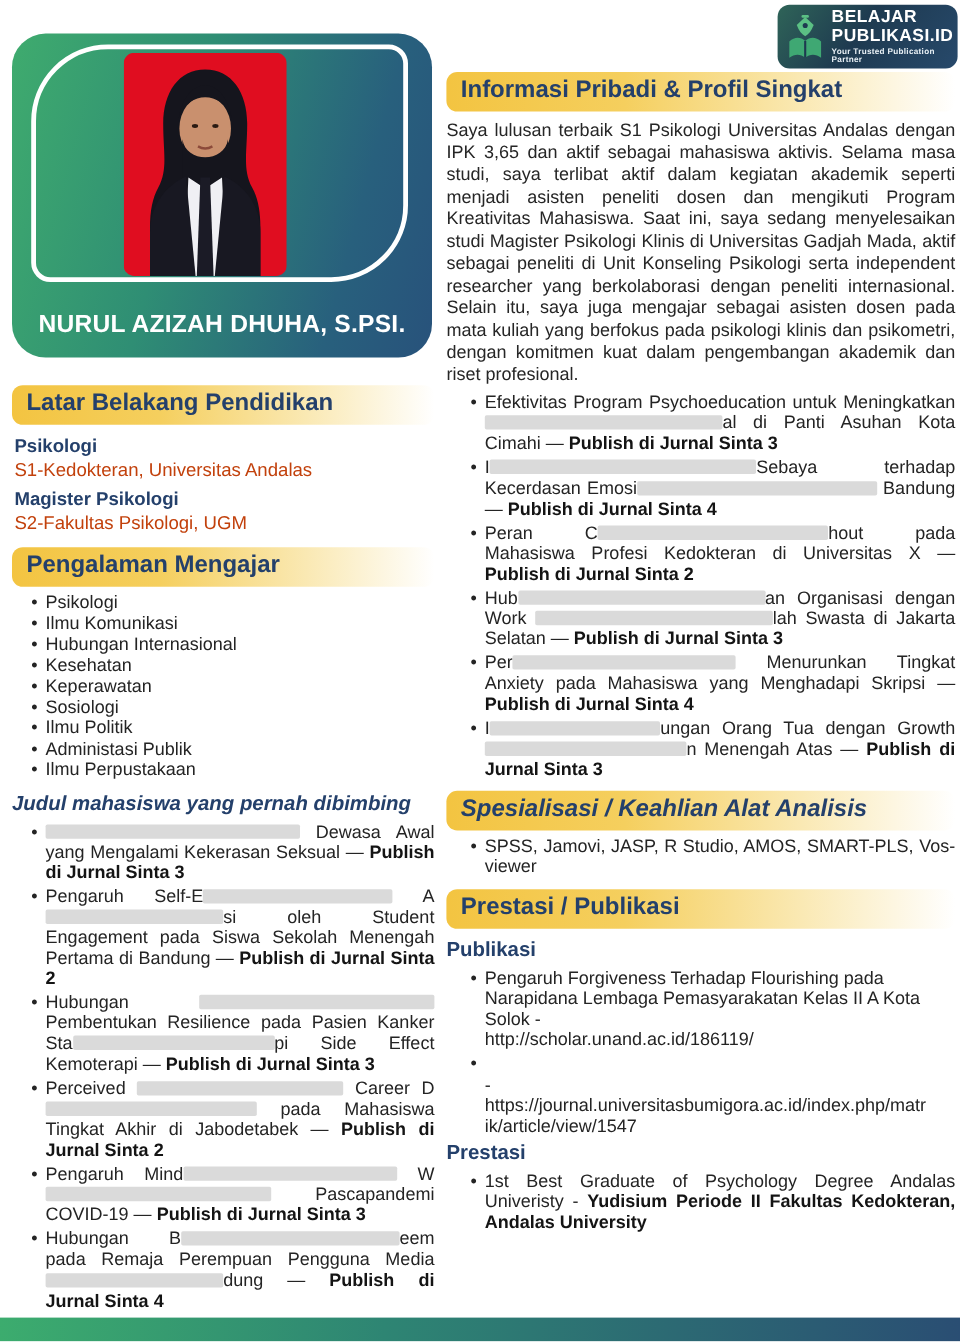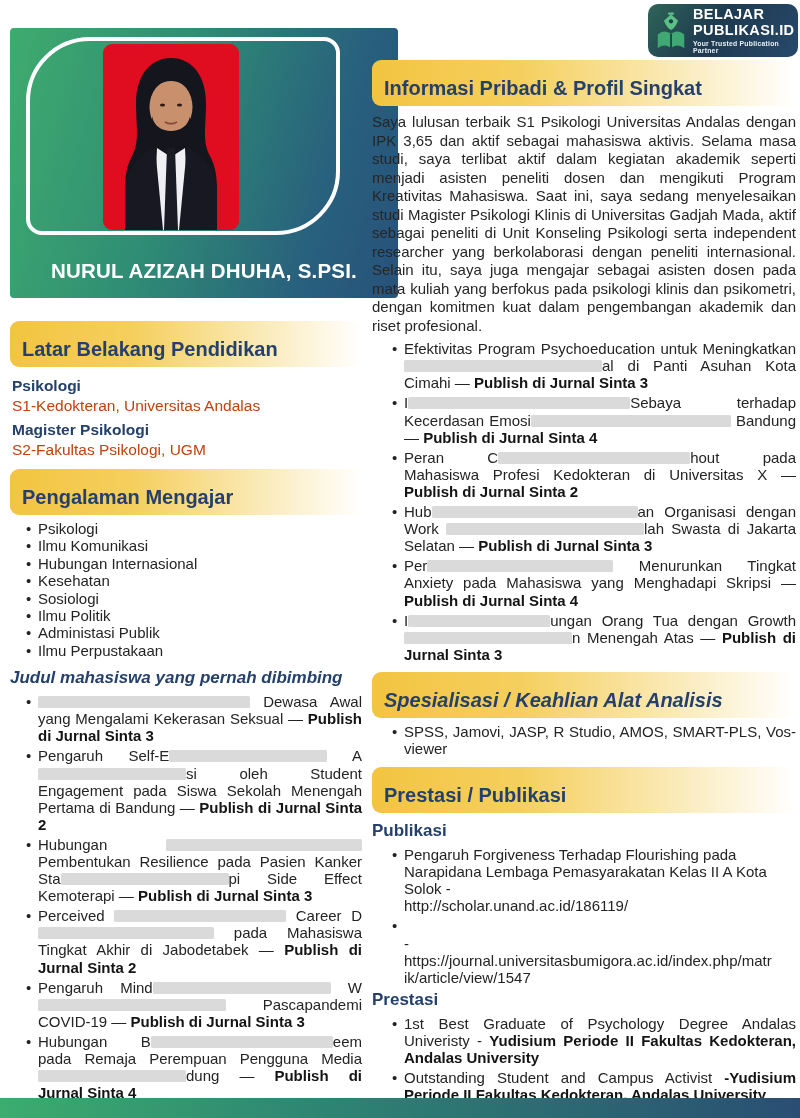--- a/index.html
+++ b/index.html
@@ -10,35 +10,35 @@
   
   .logo { position:absolute; left:648px; top:4px; width:150px; height:53px; border-radius:10px;
           background:linear-gradient(125deg,#2F6458 0%,#1E3A50 45%,#27496B 100%);
           display:flex; align-items:center; gap:7px; padding:6px 8px; }
   .logo-icon { flex:0 0 30px; }
   .logo-text { display:flex; flex-direction:column; }
   .logo-l1, .logo-l2 { color:#fff; font-weight:800; font-size:14.5px; line-height:1.06; letter-spacing:.4px; }
   .logo-tag { color:#E9F1F6; font-size:6.8px; font-weight:bold; margin-top:2px; letter-spacing:.25px; }
 
   
-  .card { position:absolute; left:10px; top:28px; width:388px; height:270px; border-radius:4px;
+  .card { position:absolute; left:10px; top:28px; width:350px; height:270px; border-radius:28px;
           background:linear-gradient(105deg,#3FAB6E 0%,#2F8E74 40%,#28607D 78%,#28527B 100%); }
   .frame { position:absolute; left:16px; top:9px; width:314px; height:198px;
            border:4px solid #fff; border-radius:64px 16px 64px 16px; }
   .photo { position:absolute; left:93px; top:16px; width:136px; height:186px; border-radius:9px; overflow:hidden; }
   .person-name { position:absolute; left:0; top:231px; width:100%; text-align:center;
                  color:#fff; font-size:20.5px; font-weight:800; letter-spacing:.2px; }
 
   
   .col-left  { position:absolute; left:10px;  top:321px; width:352px; }
   .col-right { position:absolute; left:372px; top:60px;  width:424px; }
 
   
   .h2 { font-size:20px; font-weight:800; color:#24406B; line-height:1.15; white-space:nowrap;
-        padding:17px 12px 6px; border-radius:9px;
+        padding:4px 12px 6px; border-radius:9px;
         background:linear-gradient(90deg,#F3C441 0%,#F5CF5E 35%,#FAE9B4 70%,rgba(250,244,224,0) 100%); }
   .h3 { font-size:17px; font-weight:800; color:#24406B; white-space:nowrap; }
 
   
   .edu { margin-top:9px; margin-left:2px; }
   .edu-degree { font-size:15.5px; font-weight:800; color:#24406B; line-height:1.3; }
   .edu-detail { font-size:15.5px; color:#c2410c; line-height:1.25; margin-bottom:4px; }
 
   
   ul.plain, ul.rich { list-style:none; margin:5px 0 0 16px; padding:0; }
@@ -107,20 +107,21 @@
       <div class="edu-degree">Magister Psikologi</div>
       <div class="edu-detail">S2-Fakultas Psikologi, UGM</div>
     </div>
 
     <div class="h2 mt10">Pengalaman Mengajar</div>
     <ul class="plain">
         <li>Psikologi</li>
         <li>Ilmu Komunikasi</li>
         <li>Hubungan Internasional</li>
         <li>Kesehatan</li>
+        <li>Keperawatan</li>
         <li>Sosiologi</li>
         <li>Ilmu Politik</li>
         <li>Administasi Publik</li>
         <li>Ilmu Perpustakaan</li>
       </ul>
 
     <div class="h3 mt9">Judul mahasiswa yang pernah dibimbing</div>
     <ul class="rich">
         <li><span class="redact" style="width: 212px;"></span><span> Dewasa Awal yang Mengalami Kekerasan Seksual — </span><span class="b">Publish di Jurnal Sinta 3</span></li>
         <li><span>Pengaruh Self-E</span><span class="redact" style="width: 158px;"></span><span> A</span><span class="redact" style="width: 148px;"></span><span>si oleh Student Engagement pada Siswa Sekolah Menengah Pertama di Bandung — </span><span class="b">Publish di Jurnal Sinta 2</span></li>
@@ -152,18 +153,17 @@
     <div class="h2 mt10">Prestasi / Publikasi</div>
     <div class="h3 mt8">Publikasi</div>
     <ul class="rich pub">
         <li><span>Pengaruh Forgiveness Terhadap Flourishing pada Narapidana Lembaga Pemasyarakatan Kelas II A Kota Solok -</span><br><span>http://scholar.unand.ac.id/186119/</span></li>
         <li><br><span>-</span><br><span>https://journal.universitasbumigora.ac.id/index.php/matrik/article/view/1547</span></li>
       </ul>
 
     <div class="h3 mt4">Prestasi</div>
     <ul class="rich">
         <li><span>1st Best Graduate of Psychology Degree Andalas Univeristy - </span><span class="b">Yudisium Periode II Fakultas Kedokteran, Andalas University</span></li>
-        <li><span>Outstanding Student and Campus Activist </span><span class="b">-Yudisium Periode II Fakultas Kedokteran, Andalas University</span></li>
       </ul>
   </div>
 
   <div class="footer-bar"></div>
 </div>
 
 </body></html>

